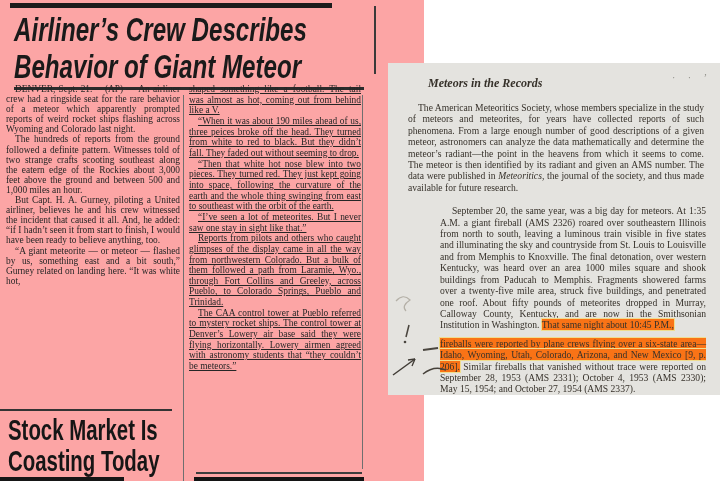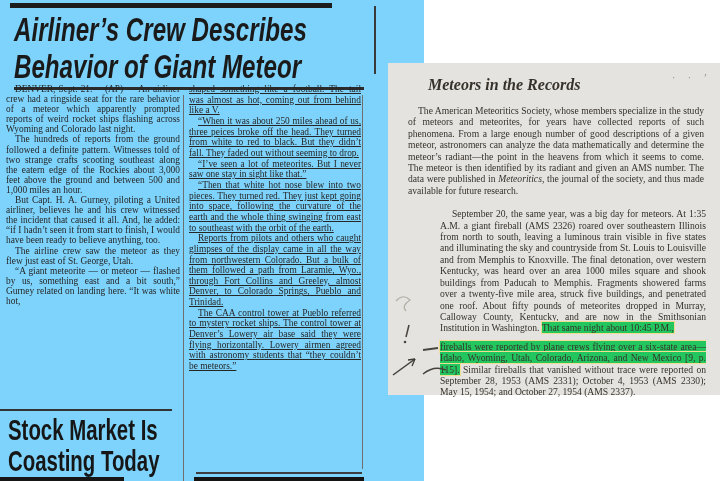--- a/index.html
+++ b/index.html
@@ -4,21 +4,21 @@
 <style>
   html,body { margin:0; padding:0; }
   body {
     width:720px; height:481px; position:relative; overflow:hidden;
     background:#ffffff;
     font-family:"Liberation Serif", serif;
   }
 
   
   .newspaper { position:absolute; left:0; top:0; width:424px; height:481px;
-    background:#7dd3fc; }
+    background:#fca5a5; }
   .np-topbar { position:absolute; left:10px; top:3px; width:322px; height:5px; background:#1c1c1c; }
   .np-headline { position:absolute; left:14px; top:11px;
     font-family:"Liberation Sans", sans-serif; font-weight:bold; font-style:italic;
     font-size:34px; line-height:37px; color:#1a1a1a; white-space:nowrap;
     transform:scaleX(.71); transform-origin:left top; }
   .np-headline-right-rule { position:absolute; left:374px; top:6px; width:2px; height:68px; background:#3a3a3a; }
   .np-rule-under-headline { position:absolute; left:14px; top:87px; width:350px; height:3px; background:#2b2b2b; }
 
   .np-col { position:absolute; top:84px; font-size:9.4px; color:#262626; text-align:justify; }
   .np-col p { margin:0; text-indent:9px; }
@@ -33,27 +33,27 @@
     font-family:"Liberation Sans", sans-serif; font-weight:bold;
     font-size:30px; line-height:31px; color:#161616; white-space:nowrap;
     transform:scaleX(.68); transform-origin:left top; }
   .bottom-left-bar  { position:absolute; left:0;    top:477px; width:124px; height:4px; background:#161616; }
   .col2-end-rule    { position:absolute; left:196px; top:472px; width:166px; height:2px; background:#3d3d3d; }
   .bottom-right-bar { position:absolute; left:194px; top:477px; width:170px; height:4px; background:#141414; }
 
   
   .docpage { position:absolute; left:388px; top:63px; width:332px; height:332px;
     background:#e4e3df; color:#36312a; }
-  .doc-title { margin:13px 0 11px 40px; font-size:16px; font-weight:bold; font-style:italic; }
+  .doc-title { margin:13px 0 11px 40px; font-size:12px; font-weight:bold; font-style:italic; }
   .doc-p  { text-align:justify; font-size:9.6px; line-height:11.4px; }
   .doc-p1 { margin:0 16px 12px 20px; text-indent:10px; }
   .doc-p2 { margin:2px 14px 0 52px; text-indent:12px; }
   .doc-p3 { margin:7px 14px 0 52px; text-indent:0; }
   .it { font-style:italic; }
-  .hl { background:#22c55e; box-shadow:0 0 0 1px #f0dd8f; }
+  .hl { background:#f97316; box-shadow:0 0 0 1px #f0dd8f; }
   .doc-dots { position:absolute; right:8px; top:9px; color:#8d8c86; font-size:10px; letter-spacing:5px; }
   .margin-marks { position:absolute; left:2px; top:228px; }
   .may-swoosh   { position:absolute; left:34px; top:301px; }
 </style>
 </head>
 <body>
 
 <div class="newspaper">
   <div class="np-topbar"></div>
 
@@ -61,32 +61,31 @@
     <div>Airliner’s Crew Describes</div>
     <div>Behavior of Giant Meteor</div>
   </div>
   <div class="np-headline-right-rule"></div>
   <div class="np-rule-under-headline"></div>
 
   <div class="np-col col1">
     <p>DENVER, Sept. 21.— (AP) — An airliner crew had a ringside seat for the rare behavior of a meteor which apparently prompted reports of weird rocket ships flashing across Wyoming and Colorado last night.</p>
     <p>The hundreds of reports from the ground followed a definite pattern. Witnesses told of two strange crafts scooting southeast along the eatern edge of the Rockies about 3,000 feet above the ground and between 500 and 1,000 miles an hour.</p>
     <p>But Capt. H. A. Gurney, piloting a United airliner, believes he and his crew witnessed the incident that caused it all. And, he added: “if I hadn’t seen it from start to finish, I would have been ready to believe anything, too.</p>
-    <p>The airline crew saw the meteor as they flew just east of St. George, Utah.</p>
     <p>“A giant meteorite — or meteor — flashed by us, something east and a bit south,” Gurney related on landing here. “It was white hot,</p>
   </div>
 
   <div class="np-divider"></div>
 
   <div class="np-col col2">
     <p class="cont">shaped something like a football. The tail was almost as hot, coming out from behind like a V.</p>
-    <p>“When it was about 250 miles ahead of us, three peices broke off the head. They turned from white to red to black. But they didn’t fall. They faded out without seeming to drop.</p>
+    <p>“When it was about 190 miles ahead of us, three peices broke off the head. They turned from white to red to black. But they didn’t fall. They faded out without seeming to drop.</p>
+    <p>“Then that white hot nose blew into two pieces. They turned red. They just kept going into space, following the curvature of the earth and the whole thing swinging from east to southeast with the orbit of the earth.</p>
     <p>“I’ve seen a lot of meteorites. But I never saw one stay in sight like that.”</p>
-    <p>“Then that white hot nose blew into two pieces. They turned red. They just kept going into space, following the curvature of the earth and the whole thing swinging from east to southeast with the orbit of the earth.</p>
-    <p>Reports from pilots and others who caught glimpses of the display came in all the way from northwestern Colorado. But a bulk of them followed a path from Laramie, Wyo., through Fort Collins and Greeley, almost Denver, to Colorado Springs, Pueblo and Trinidad.</p>
+    <p>Reports from pilots and others who caught glimpses of the display came in all the way from northwestern Colorado. But a bulk of them followed a path from Laramie, Wyo., through Fort Collins and Greeley, across Pueblo, to Colorado Springs, Pueblo and Trinidad.</p>
     <p>The CAA control tower at Pueblo referred to mystery rocket ships. The control tower at Denver’s Lowery air base said they were flying horizontally. Lowery airmen agreed with astronomy students that “they couldn’t be meteors.”</p>
   </div>
 
   <div class="np-right-rule"></div>
 
   <div class="stock-rule"></div>
   <div class="stock-headline">
     <div>Stock Market Is</div>
     <div>Coasting Today</div>
   </div>
@@ -98,21 +97,21 @@
 
 <div class="docpage">
   <div class="doc-dots">· · ʼ</div>
 
   <div class="doc-title">Meteors in the Records</div>
 
   <p class="doc-p doc-p1"><span>The American Meteoritics Society, whose members specialize in the study of meteors and meteorites, for years have collected reports of such phenomena. From a large enough number of good descriptions of a given meteor, astronomers can analyze the data mathematically and determine the meteor’s radiant—the point in the heavens from which it seems to come. The meteor is then identified by its radiant and given an AMS number. The data were published in </span><span class="it">Meteoritics</span><span>, the journal of the society, and thus made available for future research.</span></p>
 
   <p class="doc-p doc-p2"><span>September 20, the same year, was a big day for meteors. At 1:35 A.M. a giant fireball (AMS 2326) roared over southeastern Illinois from north to south, leaving a luminous train visible in five states and illuminating the sky and countryside from St. Louis to Louisville and from Memphis to Knoxville. The final detonation, over western Kentucky, was heard over an area 1000 miles square and shook buildings from Paducah to Memphis. Fragments showered farms over a twenty-five mile area, struck five buildings, and penetrated one roof. About fifty pounds of meteorites dropped in Murray, Calloway County, Kentucky, and are now in the Smithsonian Institution in Washington. </span><span class="hl">That same night about 10:45 P.M.,</span></p>
 
-  <p class="doc-p doc-p3"><span class="hl">fireballs were reported by plane crews flying over a six-state area—Idaho, Wyoming, Utah, Colorado, Arizona, and New Mexico [9, p. 115].</span><span> Similar fireballs that vanished without trace were reported on September 28, 1953 (AMS 2331); October 4, 1953 (AMS 2330); May 15, 1954; and October 27, 1954 (AMS 2337).</span></p>
+  <p class="doc-p doc-p3"><span class="hl">fireballs were reported by plane crews flying over a six-state area—Idaho, Wyoming, Utah, Colorado, Arizona, and New Mexico [9, p. 206].</span><span> Similar fireballs that vanished without trace were reported on September 28, 1953 (AMS 2331); October 4, 1953 (AMS 2330); May 15, 1954; and October 27, 1954 (AMS 2337).</span></p>
 
   <svg class="margin-marks" width="56" height="96" viewBox="0 0 56 96">
     <path d="M6,10 q7,-8 14,-1 q-9,6 -4,11" stroke="#b4b0a7" stroke-width="1.2" fill="none"></path>
     <line x1="19" y1="34" x2="16" y2="46" stroke="#4a463f" stroke-width="1.6"></line>
     <circle cx="15" cy="51" r="1.3" fill="#4a463f"></circle>
     <line x1="33" y1="59" x2="48" y2="57" stroke="#4a463f" stroke-width="1.8"></line>
     <line x1="3" y1="84" x2="25" y2="68" stroke="#403c36" stroke-width="1.5"></line>
     <line x1="25" y1="68" x2="18" y2="69" stroke="#403c36" stroke-width="1.3"></line>
     <line x1="25" y1="68" x2="22" y2="75" stroke="#403c36" stroke-width="1.3"></line>
   </svg>

